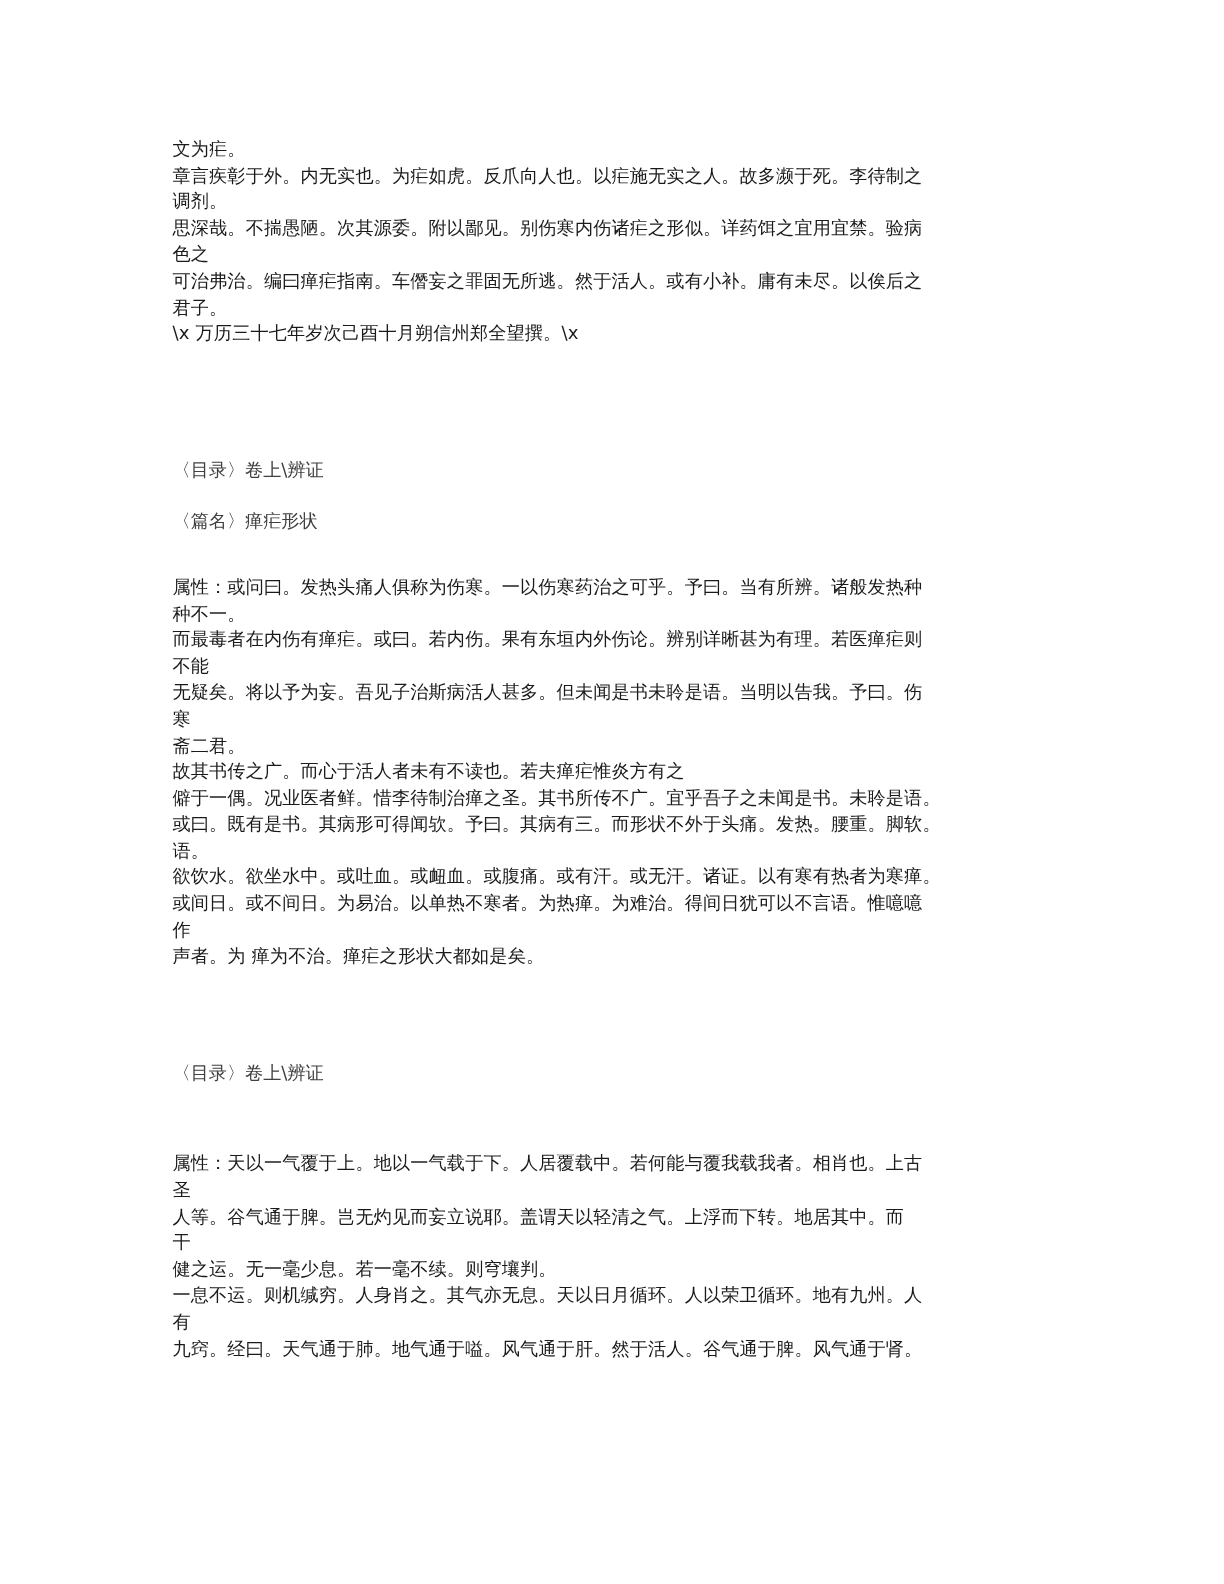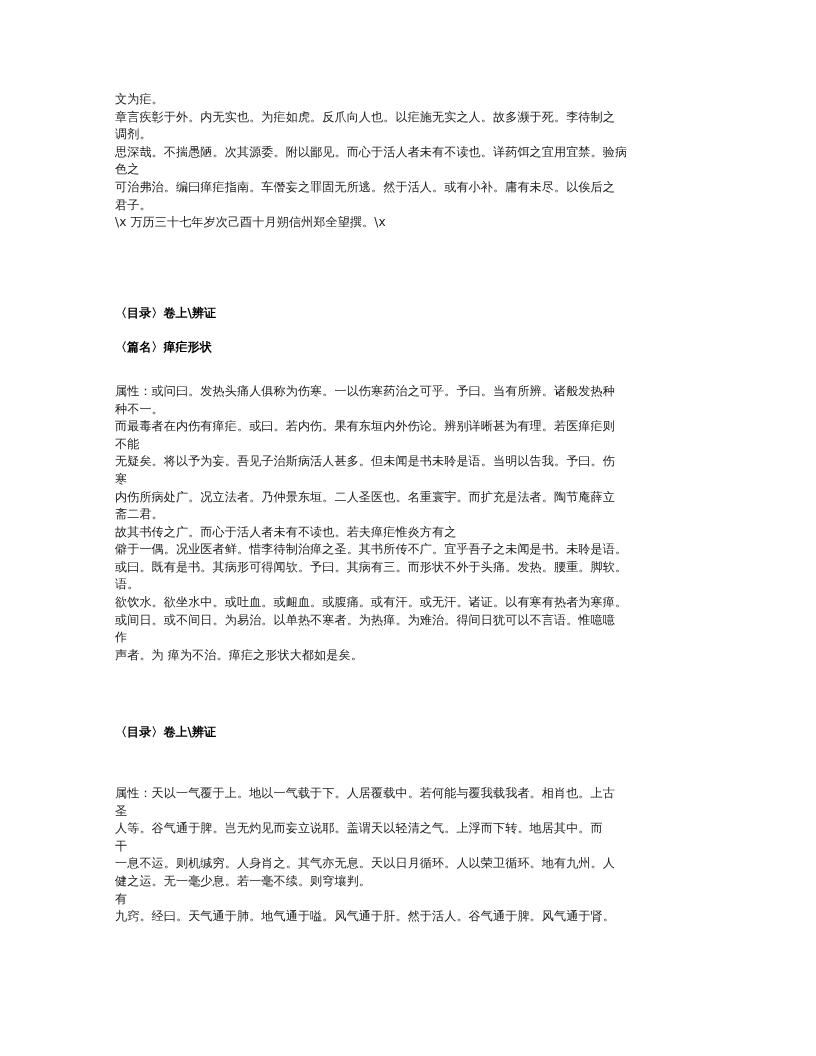--- a/index.html
+++ b/index.html
@@ -32,41 +32,40 @@
     line-height: 17.6px;
     color: #1a1a1a;
     white-space: pre-wrap;
     word-break: break-all;
     letter-spacing: 0.1px;
     margin: 0;
   }
   .heading {
     font-size: 12.1px;
     line-height: 17.6px;
-    color: #000000;
+    color: #404040;
     margin: 0;
     white-space: pre-wrap;
-    font-weight: bold;
   }
   .gap-sm { height: 17px; }
   .gap-md { height: 26px; }
   .gap-lg { height: 60px; }
   .gap-xl { height: 73px; }
 </style>
 </head>
 <body>
 
 <div class="page">
   <div class="content">
 
     <div class="block">
       <div class="line">文为疟。</div>
       <div class="line">章言疾彰于外。内无实也。为疟如虎。反爪向人也。以疟施无实之人。故多濒于死。李待制之</div>
       <div class="line">调剂。</div>
-      <div class="line">思深哉。不揣愚陋。次其源委。附以鄙见。而心于活人者未有不读也。详药饵之宜用宜禁。验病</div>
+      <div class="line">思深哉。不揣愚陋。次其源委。附以鄙见。别伤寒内伤诸疟之形似。详药饵之宜用宜禁。验病</div>
       <div class="line">色之</div>
       <div class="line">可治弗治。编曰瘅疟指南。车僭妄之罪固无所逃。然于活人。或有小补。庸有未尽。以俟后之</div>
       <div class="line">君子。</div>
       <div class="line">\x 万历三十七年岁次己酉十月朔信州郑全望撰。\x</div>
     </div>
 
     <div class="gap-xl"></div>
 
     <div class="heading">〈目录〉卷上\辨证</div>
 
@@ -76,21 +75,20 @@
 
     <div class="gap-md"></div>
 
     <div class="block">
       <div class="line">属性：或问曰。发热头痛人俱称为伤寒。一以伤寒药治之可乎。予曰。当有所辨。诸般发热种</div>
       <div class="line">种不一。</div>
       <div class="line">而最毒者在内伤有瘅疟。或曰。若内伤。果有东垣内外伤论。辨别详晰甚为有理。若医瘅疟则</div>
       <div class="line">不能</div>
       <div class="line">无疑矣。将以予为妄。吾见子治斯病活人甚多。但未闻是书未聆是语。当明以告我。予曰。伤</div>
       <div class="line">寒</div>
-      <div class="line">内伤所病处广。况立法者。乃仲景东垣。二人圣医也。名重寰宇。而扩充是法者。陶节庵薛立</div>
       <div class="line">斋二君。</div>
       <div class="line">故其书传之广。而心于活人者未有不读也。若夫瘅疟惟炎方有之</div>
       <div class="line">僻于一偶。况业医者鲜。惜李待制治瘅之圣。其书所传不广。宜乎吾子之未闻是书。未聆是语。</div>
       <div class="line">或曰。既有是书。其病形可得闻欤。予曰。其病有三。而形状不外于头痛。发热。腰重。脚软。</div>
       <div class="line">语。</div>
       <div class="line">欲饮水。欲坐水中。或吐血。或衄血。或腹痛。或有汗。或无汗。诸证。以有寒有热者为寒瘅。</div>
       <div class="line">或间日。或不间日。为易治。以单热不寒者。为热瘅。为难治。得间日犹可以不言语。惟噫噫</div>
       <div class="line">作</div>
       <div class="line">声者。为 瘅为不治。瘅疟之形状大都如是矣。</div>
     </div>
@@ -102,20 +100,20 @@
     <div class="gap-sm"></div>
 
 
     <div class="gap-md"></div>
 
     <div class="block">
       <div class="line">属性：天以一气覆于上。地以一气载于下。人居覆载中。若何能与覆我载我者。相肖也。上古</div>
       <div class="line">圣</div>
       <div class="line">人等。谷气通于脾。岂无灼见而妄立说耶。盖谓天以轻清之气。上浮而下转。地居其中。而</div>
       <div class="line">干</div>
+      <div class="line">健之运。无一毫少息。若一毫不续。则穹壤判。</div>
       <div class="line">一息不运。则机缄穷。人身肖之。其气亦无息。天以日月循环。人以荣卫循环。地有九州。人</div>
-      <div class="line">健之运。无一毫少息。若一毫不续。则穹壤判。</div>
       <div class="line">有</div>
       <div class="line">九窍。经曰。天气通于肺。地气通于嗌。风气通于肝。然于活人。谷气通于脾。风气通于肾。</div>
     </div>
 
   </div>
 </div>
 
 </body></html>

